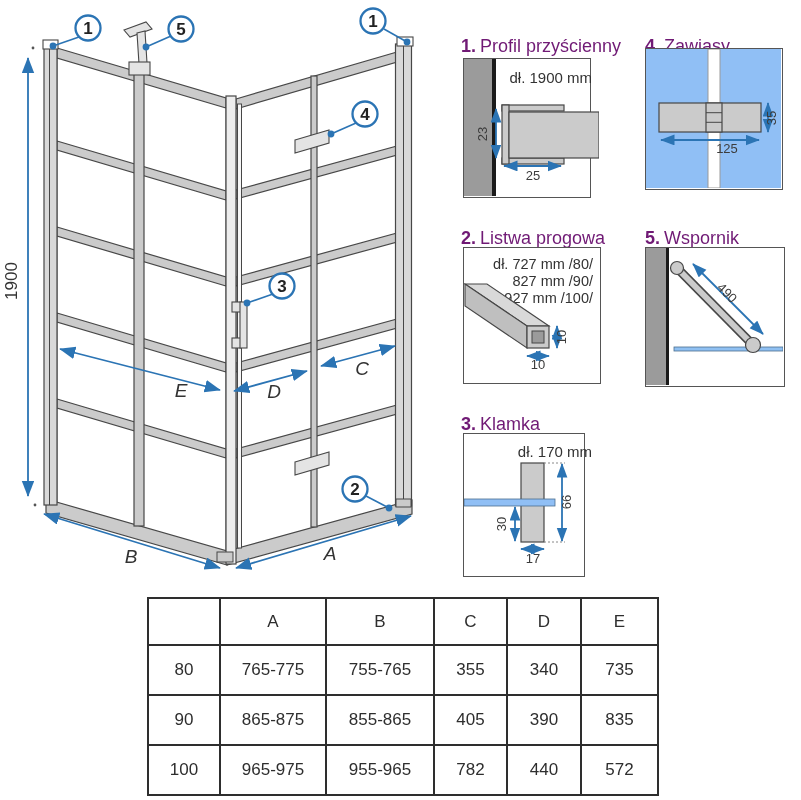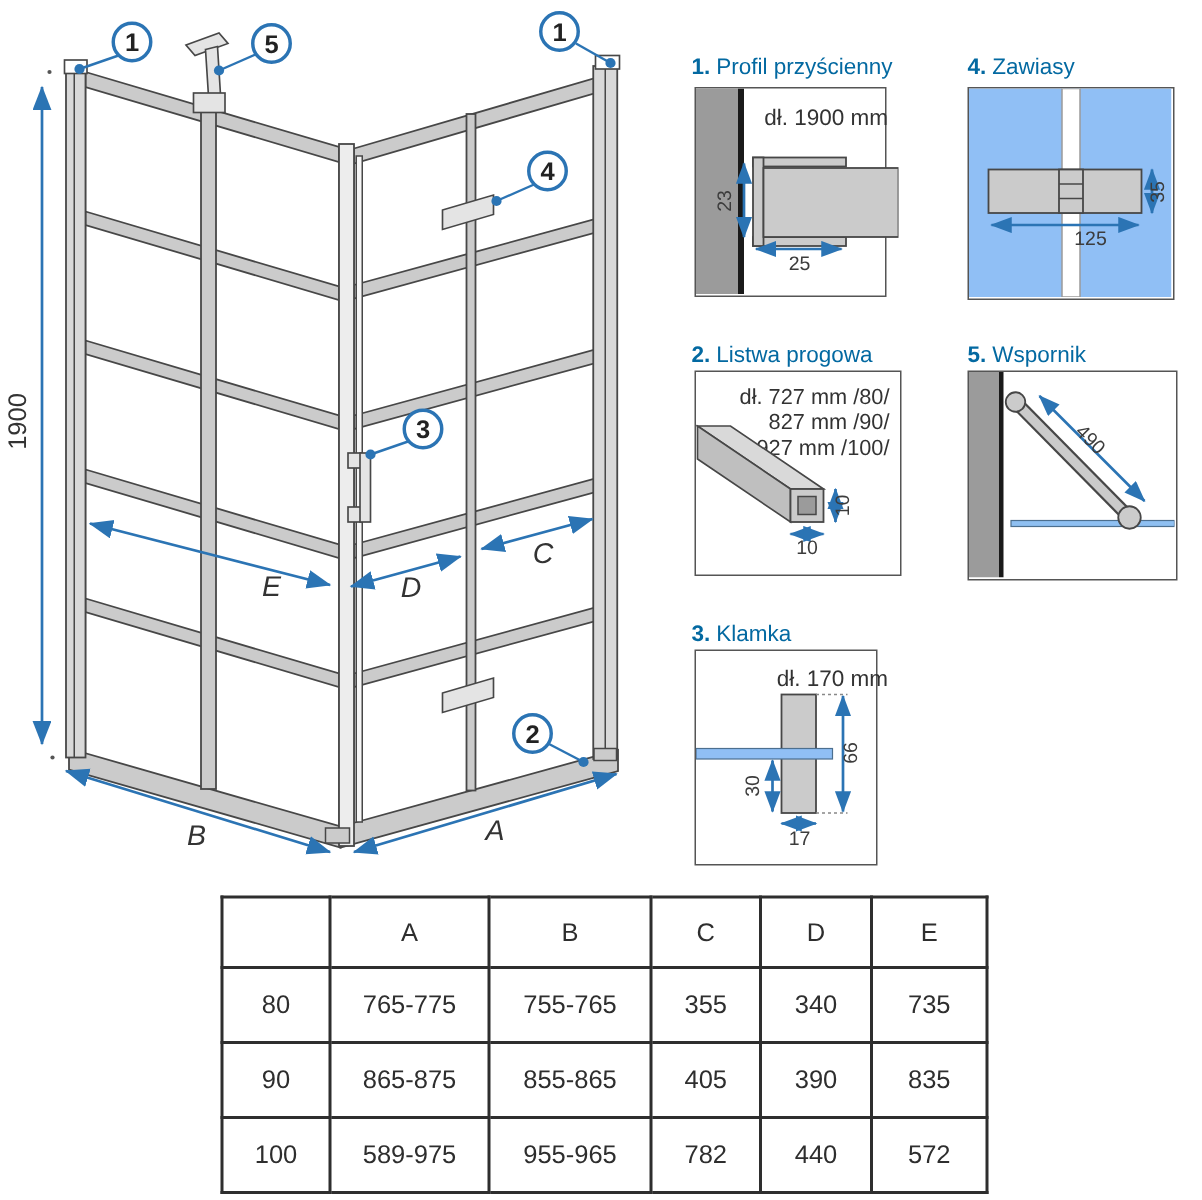--- a/index.html
+++ b/index.html
@@ -9,21 +9,21 @@
   .struct{fill:#cbcbcb;stroke:#474747;stroke-width:1.2;}
   .glass{fill:#ffffff;stroke:#5a5a5a;stroke-width:1;}
   .hw{fill:#e4e4e4;stroke:#474747;stroke-width:1.1;}
   .dimline{stroke:#2b74b4;stroke-width:1.8;fill:none;}
   .leader{stroke:#2b74b4;stroke-width:1.6;fill:none;}
   .co-circle{fill:#ffffff;stroke:#2b74b4;stroke-width:2.3;}
   .co-num{font-size:17px;font-weight:bold;fill:#222;text-anchor:middle;}
   .dim-letter{font-size:19px;font-style:italic;fill:#333;text-anchor:middle;}
   .dim-num{font-size:13px;fill:#3c3c3c;text-anchor:middle;}
   .len-text{font-size:15px;fill:#333;}
-  .panel-title{position:absolute;font-size:15px;color:#0369a1;white-space:nowrap;}
+  .panel-title{position:absolute;font-size:18px;color:#701a75;white-space:nowrap;}
   .panel-title b{margin-right:4px;}
   .panel-box{position:absolute;border:1.5px solid #555;box-sizing:border-box;background:#fff;}
   .panel-box svg{display:block;}
   table.spec{position:absolute;left:147px;top:597px;border-collapse:collapse;table-layout:fixed;}
   table.spec td,table.spec th{border:2px solid #2e2e2e;text-align:center;vertical-align:middle;
     font-size:17px;font-weight:normal;color:#2e2e2e;padding:0;}
   table.spec .hrow td,table.spec .hrow th{height:45px;}
   table.spec .drow td{height:48px;}
 </style>
 </head>
@@ -161,21 +161,21 @@
       <line class="dimline" x1="32" y1="50" x2="32" y2="99" marker-start="url(#a1)" marker-end="url(#a1)" stroke-width="1.5"></line>
       <text class="dim-num" x="23" y="75" transform="rotate(-90 23 75)">23</text>
       <line class="dimline" x1="40" y1="107" x2="97" y2="107" marker-start="url(#a1)" marker-end="url(#a1)" stroke-width="1.5"></line>
       <text class="dim-num" x="69" y="121">25</text>
     </svg>
   </div>
 
   <div class="panel-title" style="left:645px;top:36px;">
     <b>4.</b><span>Zawiasy</span>
   </div>
-  <div class="panel-box" style="left:645px;top:58px;width:138px;height:142px;text-align:right;">
+  <div class="panel-box" style="left:645px;top:48px;width:138px;height:142px;text-align:right;">
     <svg width="135" height="139" viewBox="0 0 135 139">
       <defs>
         <marker id="a4" orient="auto-start-reverse" markerWidth="9" markerHeight="7" refX="7.5" refY="3">
           <path d="M0,0 L8,3 L0,6 Z" fill="#2b74b4"></path>
         </marker>
       </defs>
       <rect x="0" y="0" width="135" height="139" fill="#90bff5"></rect>
       <rect x="62" y="0" width="12" height="139" fill="#ffffff" stroke="#9a9a9a" stroke-width="1"></rect>
       <rect class="struct" x="13" y="54" width="102" height="29"></rect>
       <rect class="struct" x="60" y="54" width="16" height="29"></rect>
@@ -291,21 +291,21 @@
       <tr class="drow">
         <td>90</td>
         <td>865-875</td>
         <td>855-865</td>
         <td>405</td>
         <td>390</td>
         <td>835</td>
       </tr>
       <tr class="drow">
         <td>100</td>
-        <td>589-975</td>
+        <td>965-975</td>
         <td>955-965</td>
         <td>782</td>
         <td>440</td>
         <td>572</td>
       </tr>
     </tbody>
   </table>
 
 </div>
 

